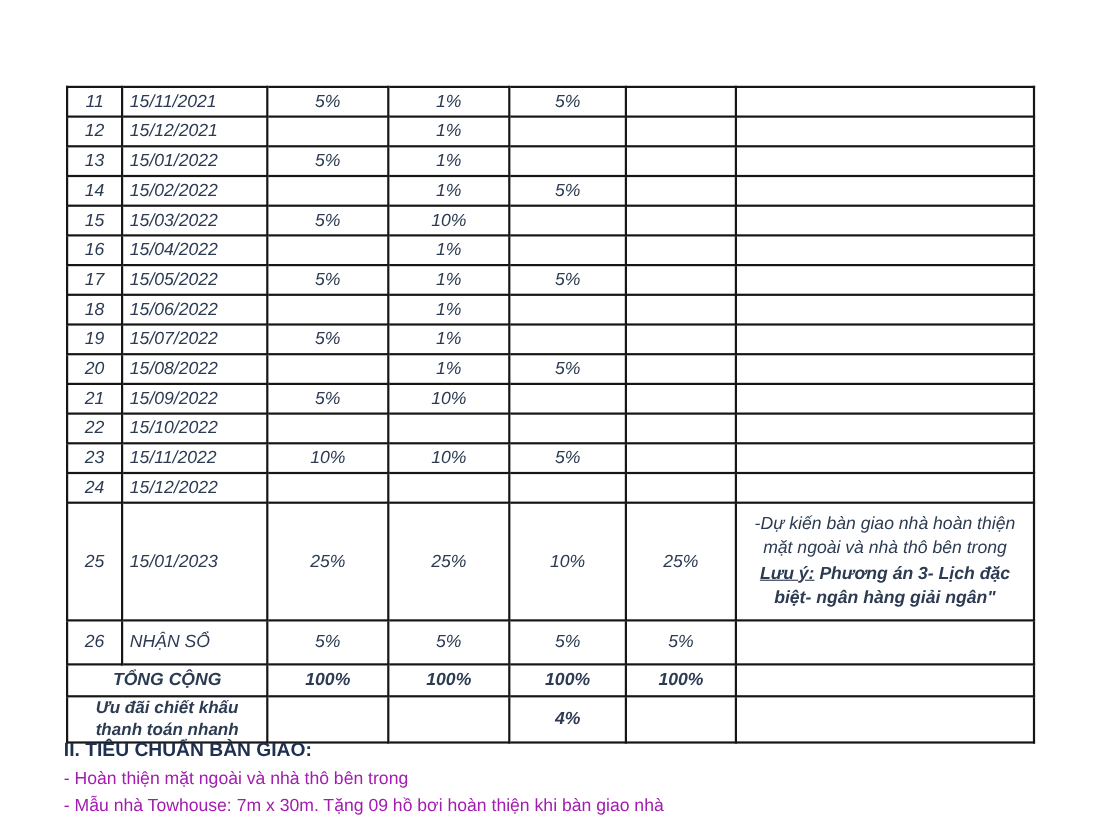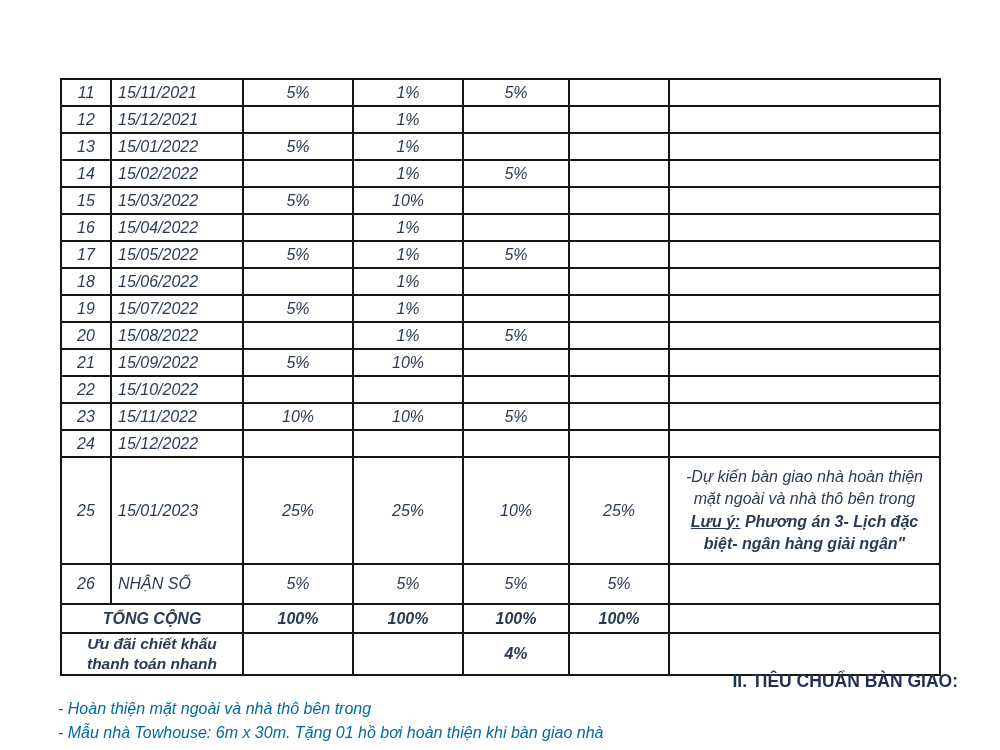--- a/index.html
+++ b/index.html
@@ -54,27 +54,25 @@
     font-size: 15.5px;
   }
   .note-label { font-weight: bold; text-decoration: underline; }
   .note-bold  { font-weight: bold; }
   .footer { position: absolute; left: 58px; top: 671px; width: 900px; }
   .footer .heading {
     font-size: 17.5px;
     font-weight: bold;
     color: #1f3050;
     margin: 0 0 8px 0;
-    text-align: right;
   }
   .footer .item {
     font-size: 16px;
-    color: #0369a1;
+    color: #a21caf;
     margin: 0 0 6px 0;
-    font-style: italic;
   }
 </style>
 </head>
 <body>
 
 <div class="page">
 
   <table class="schedule">
     <colgroup>
       <col style="width:50px">
@@ -250,16 +248,16 @@
         <td class="pct">4%</td>
         <td class="pct"></td>
         <td class="notes"></td>
       </tr>
     </tbody>
   </table>
 
   <div class="footer">
     <div class="heading">II. TIÊU CHUẨN BÀN GIAO:</div>
     <p class="item">- Hoàn thiện mặt ngoài và nhà thô bên trong</p>
-    <p class="item">- Mẫu nhà Towhouse: 6m x 30m. Tặng 01 hồ bơi hoàn thiện khi bàn giao nhà</p>
+    <p class="item">- Mẫu nhà Towhouse: 7m x 30m. Tặng 09 hồ bơi hoàn thiện khi bàn giao nhà</p>
   </div>
 
 </div>
 
 </body></html>

